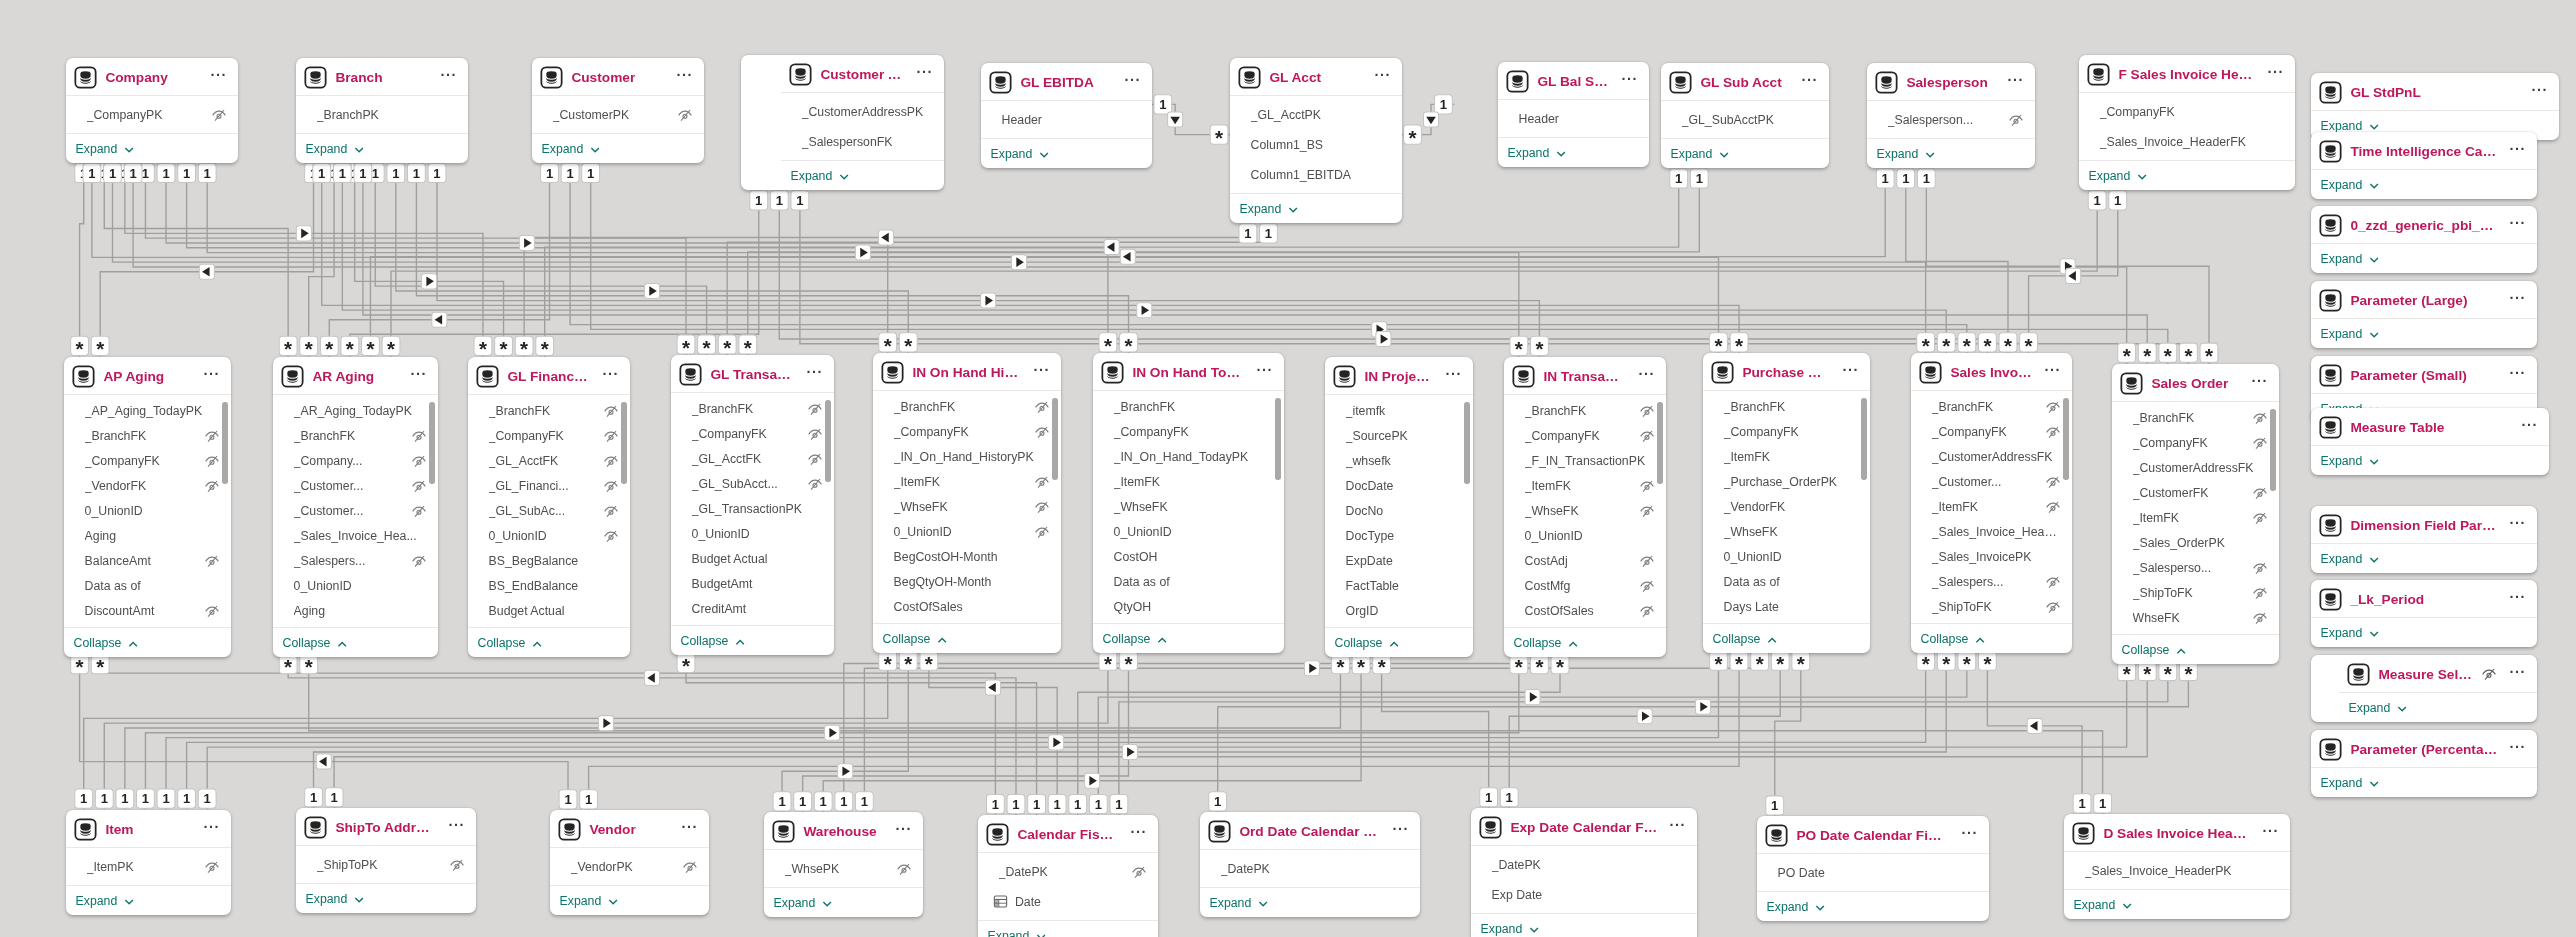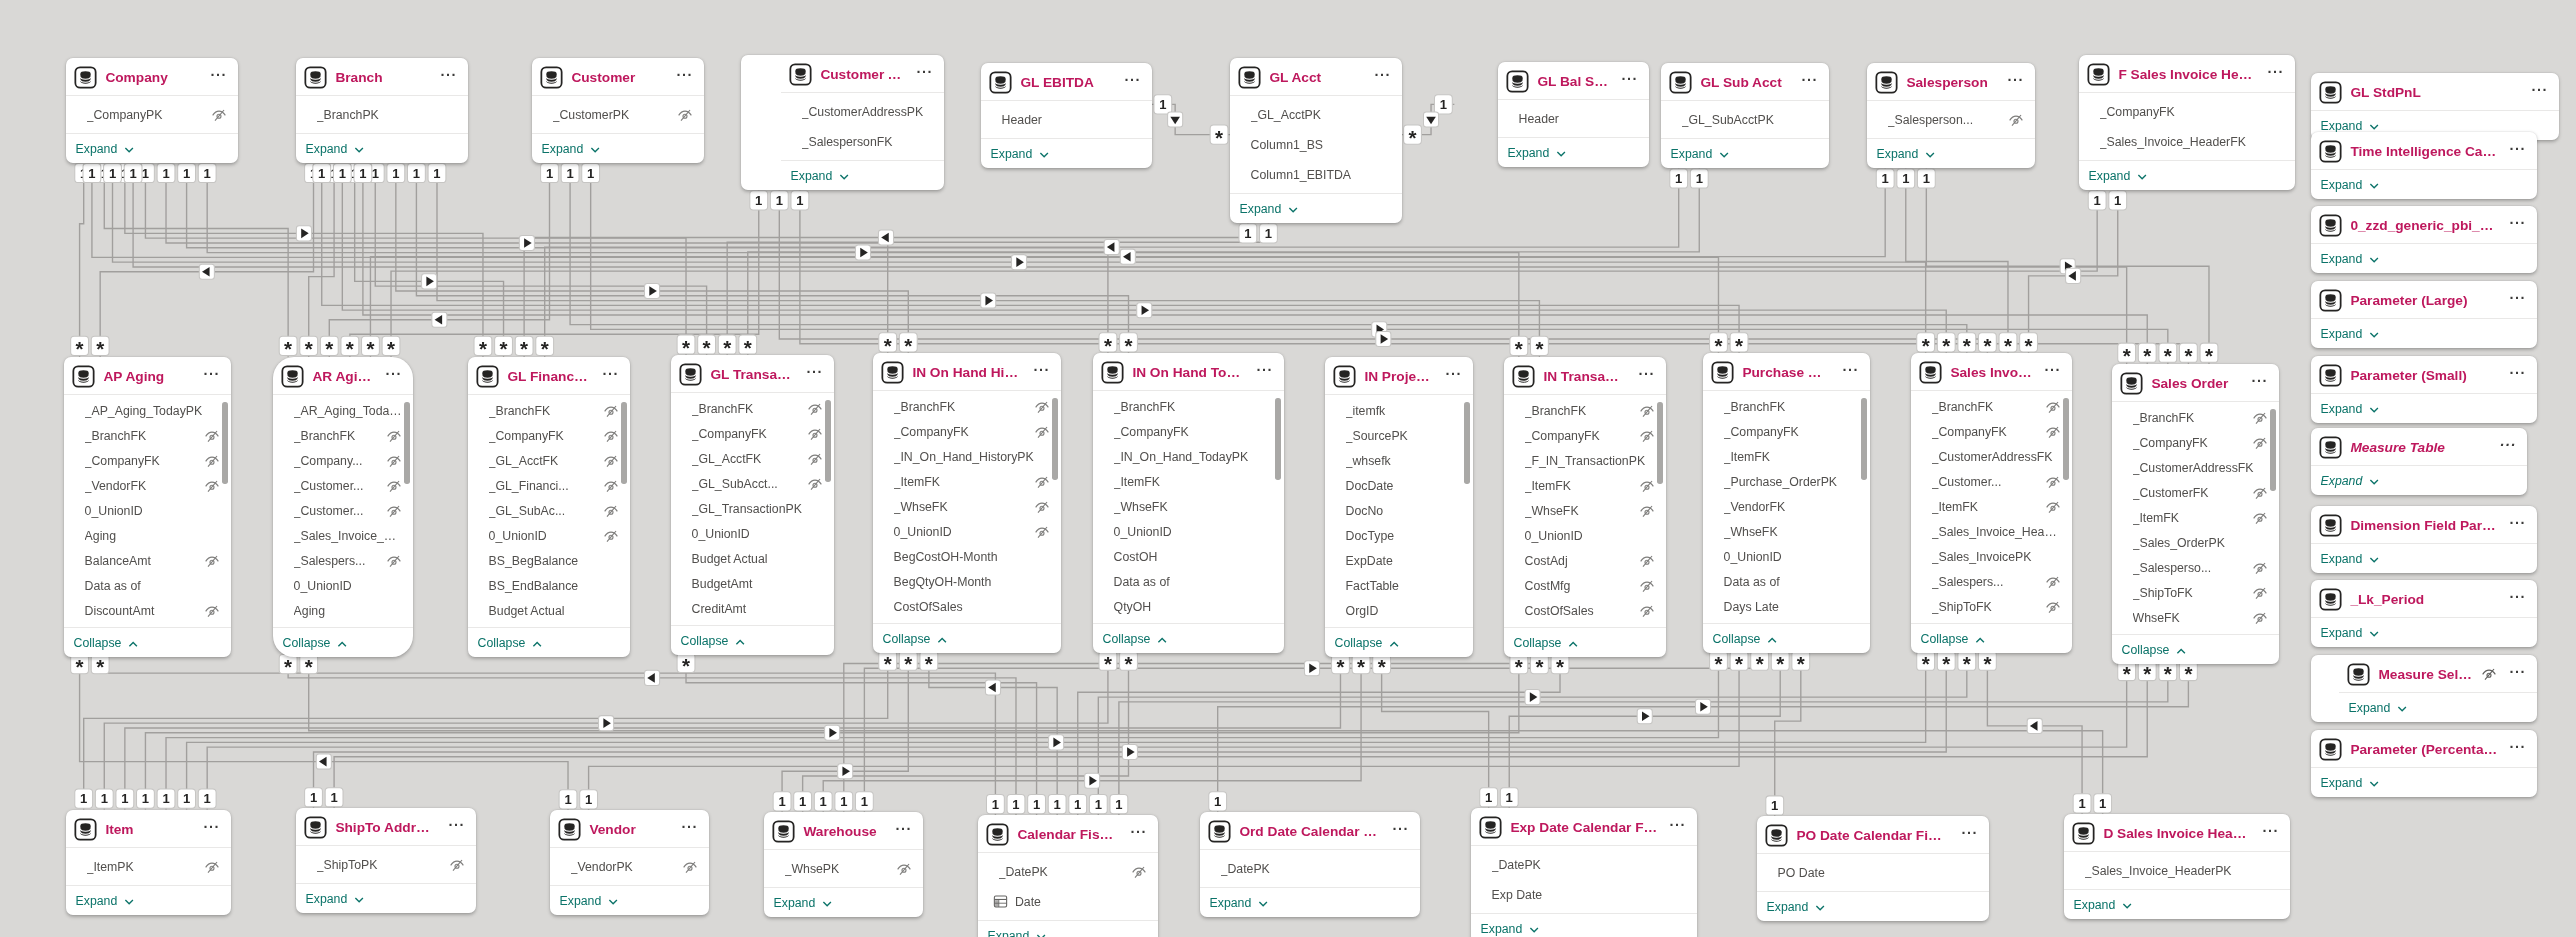--- a/index.html
+++ b/index.html
@@ -1155,21 +1155,21 @@
       </div>
     <div class="ftr">
       <span class="ftr-label">Collapse</span>
       <span class="chev">
           <svg viewBox="0 0 18 18" width="12.3" height="12.3">
             <path d="M3.5 12 L9 6.5 L14.5 12" fill="none" stroke="#0b7369" stroke-width="2"></path>
           </svg>
         </span>
     </div>
   </div>
-    <div class="card col" style="left: 273px; top: 357px; width: 140px; border-radius: 21px;">
+    <div class="card col" style="left: 273px; top: 357px; width: 165px;">
     <div class="hdr">
       <span class="ticon">
           <svg viewBox="0 0 34 34" width="23" height="23">
             <rect x="2" y="2" width="30" height="30" rx="7" fill="none" stroke="#252423" stroke-width="2.6"></rect>
             <ellipse cx="17" cy="11.5" rx="7.5" ry="3.6" fill="#252423"></ellipse>
             <path d="M9.5 11.5 v11 c0 2 3.4 3.6 7.5 3.6 s7.5 -1.6 7.5 -3.6 v-11 z" fill="#252423"></path>
             <path d="M9.5 16 c0 2 3.4 3.6 7.5 3.6 s7.5 -1.6 7.5 -3.6 M9.5 20.5 c0 2 3.4 3.6 7.5 3.6 s7.5 -1.6 7.5 -3.6" stroke="#ffffff" stroke-width="1.6" fill="none"></path>
           </svg>
         </span>
       <span class="title">AR Aging</span>
@@ -2387,21 +2387,21 @@
 
     <div class="ftr">
       <span class="ftr-label">Expand</span>
       <span class="chev">
           <svg viewBox="0 0 18 18" width="12.3" height="12.3">
             <path d="M3.5 6 L9 11.5 L14.5 6" fill="none" stroke="#0b7369" stroke-width="2"></path>
           </svg>
         </span>
     </div>
   </div>
-    <div class="card exp" style="left: 2311px; top: 428px; width: 216px; font-style: italic;">
+    <div class="card exp" style="left: 2311px; top: 408px; width: 238px;">
     <div class="hdr">
       <span class="ticon">
           <svg viewBox="0 0 34 34" width="23" height="23">
             <rect x="2" y="2" width="30" height="30" rx="7" fill="none" stroke="#252423" stroke-width="2.6"></rect>
             <ellipse cx="17" cy="11.5" rx="7.5" ry="3.6" fill="#252423"></ellipse>
             <path d="M9.5 11.5 v11 c0 2 3.4 3.6 7.5 3.6 s7.5 -1.6 7.5 -3.6 v-11 z" fill="#252423"></path>
             <path d="M9.5 16 c0 2 3.4 3.6 7.5 3.6 s7.5 -1.6 7.5 -3.6 M9.5 20.5 c0 2 3.4 3.6 7.5 3.6 s7.5 -1.6 7.5 -3.6" stroke="#ffffff" stroke-width="1.6" fill="none"></path>
           </svg>
         </span>
       <span class="title">Measure Table</span>

